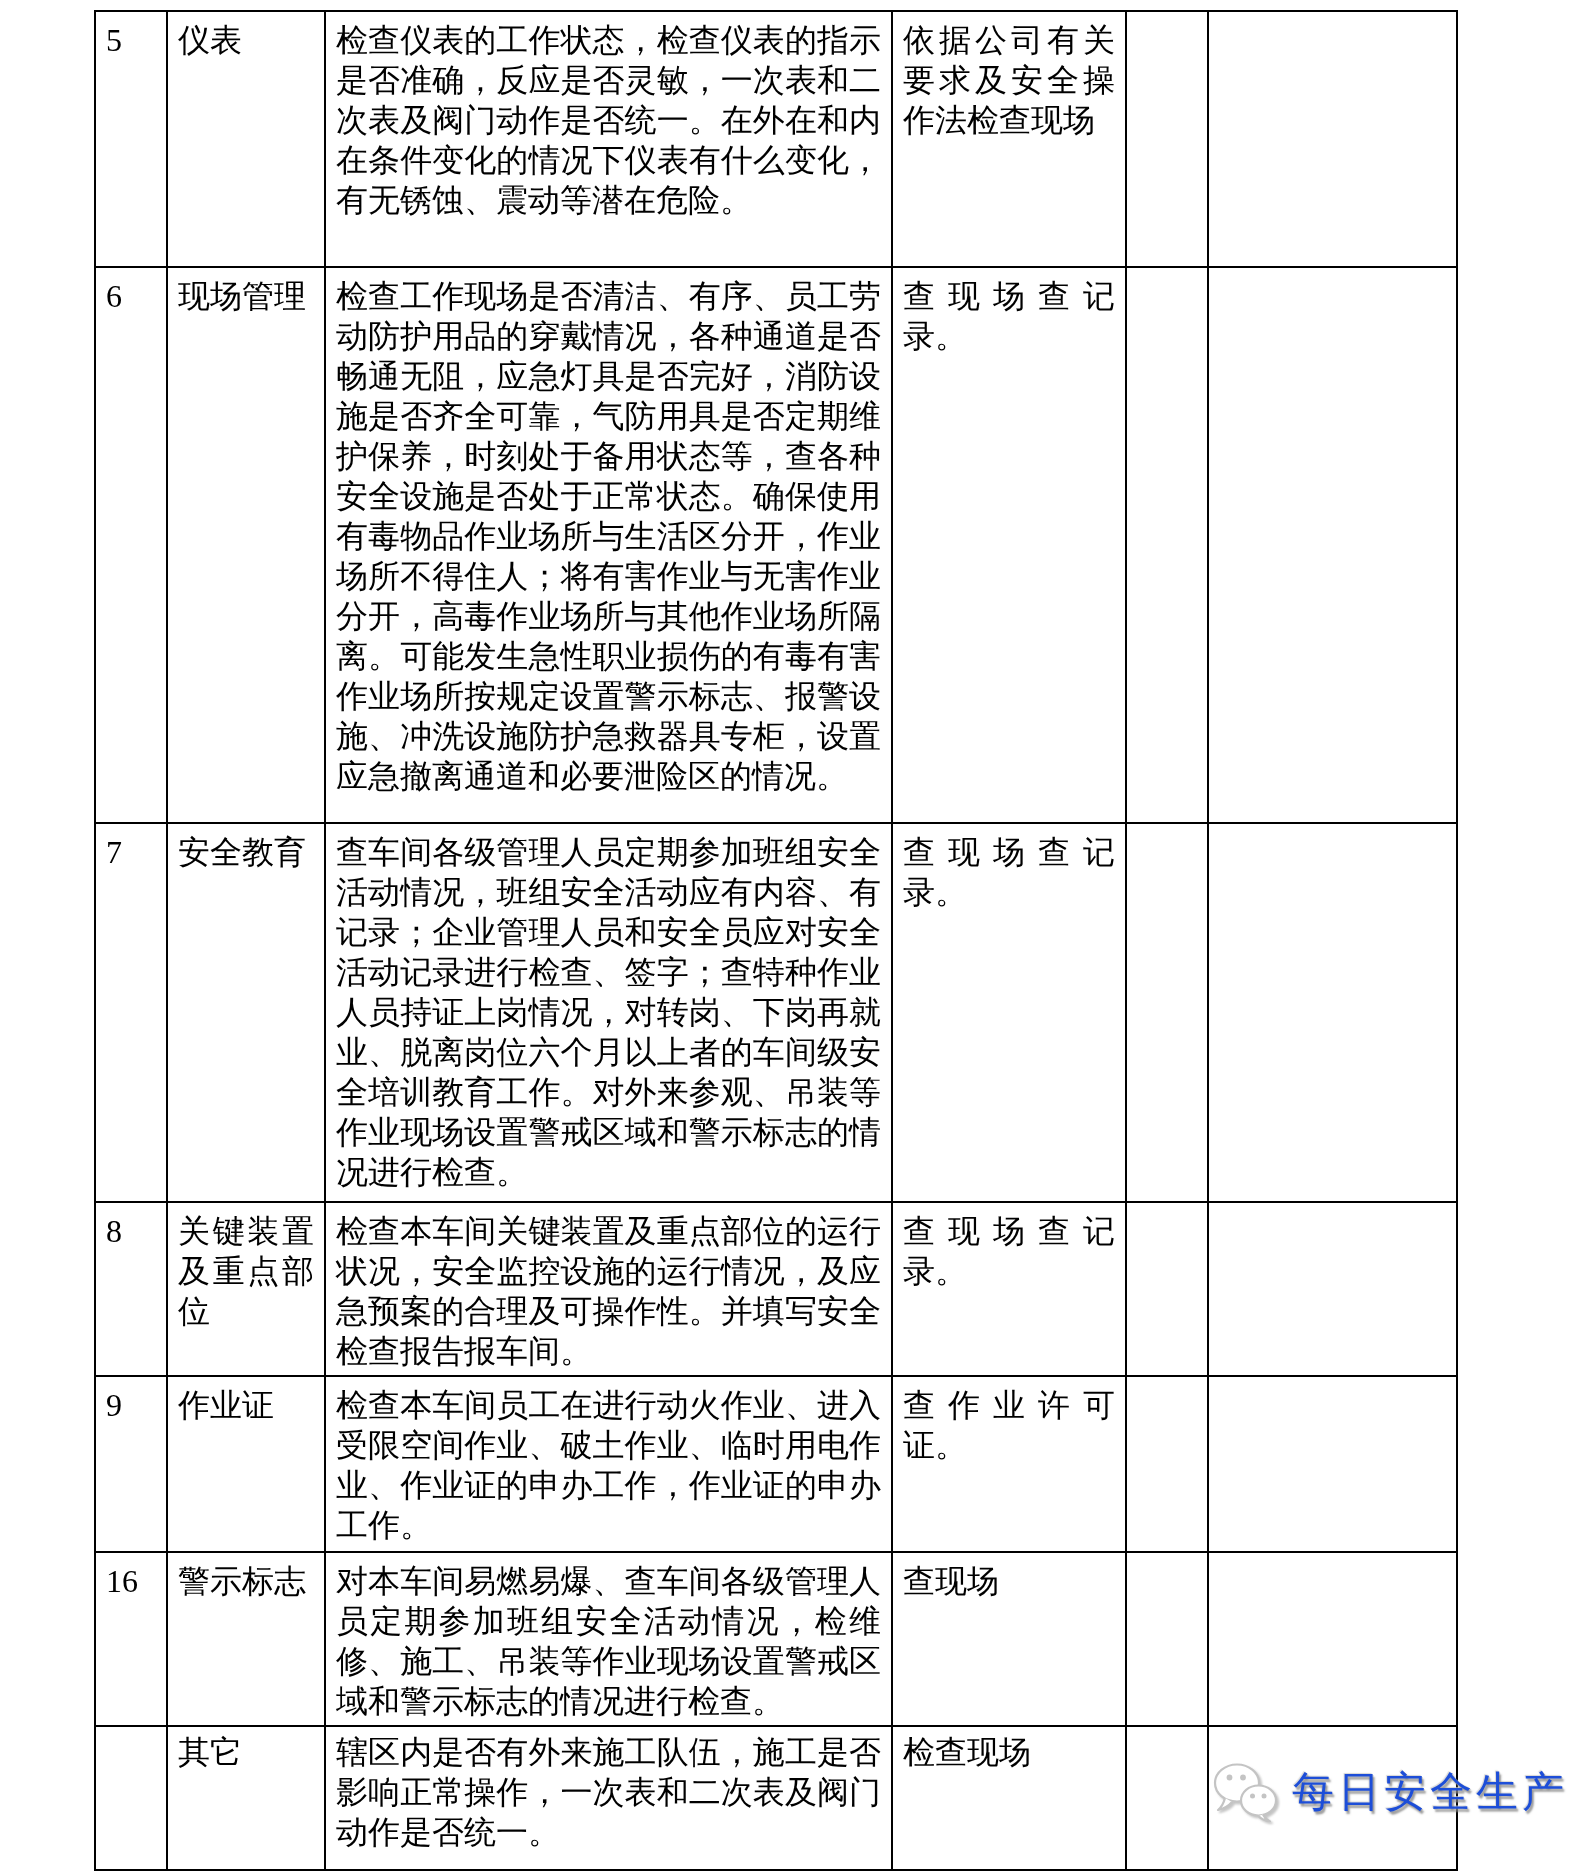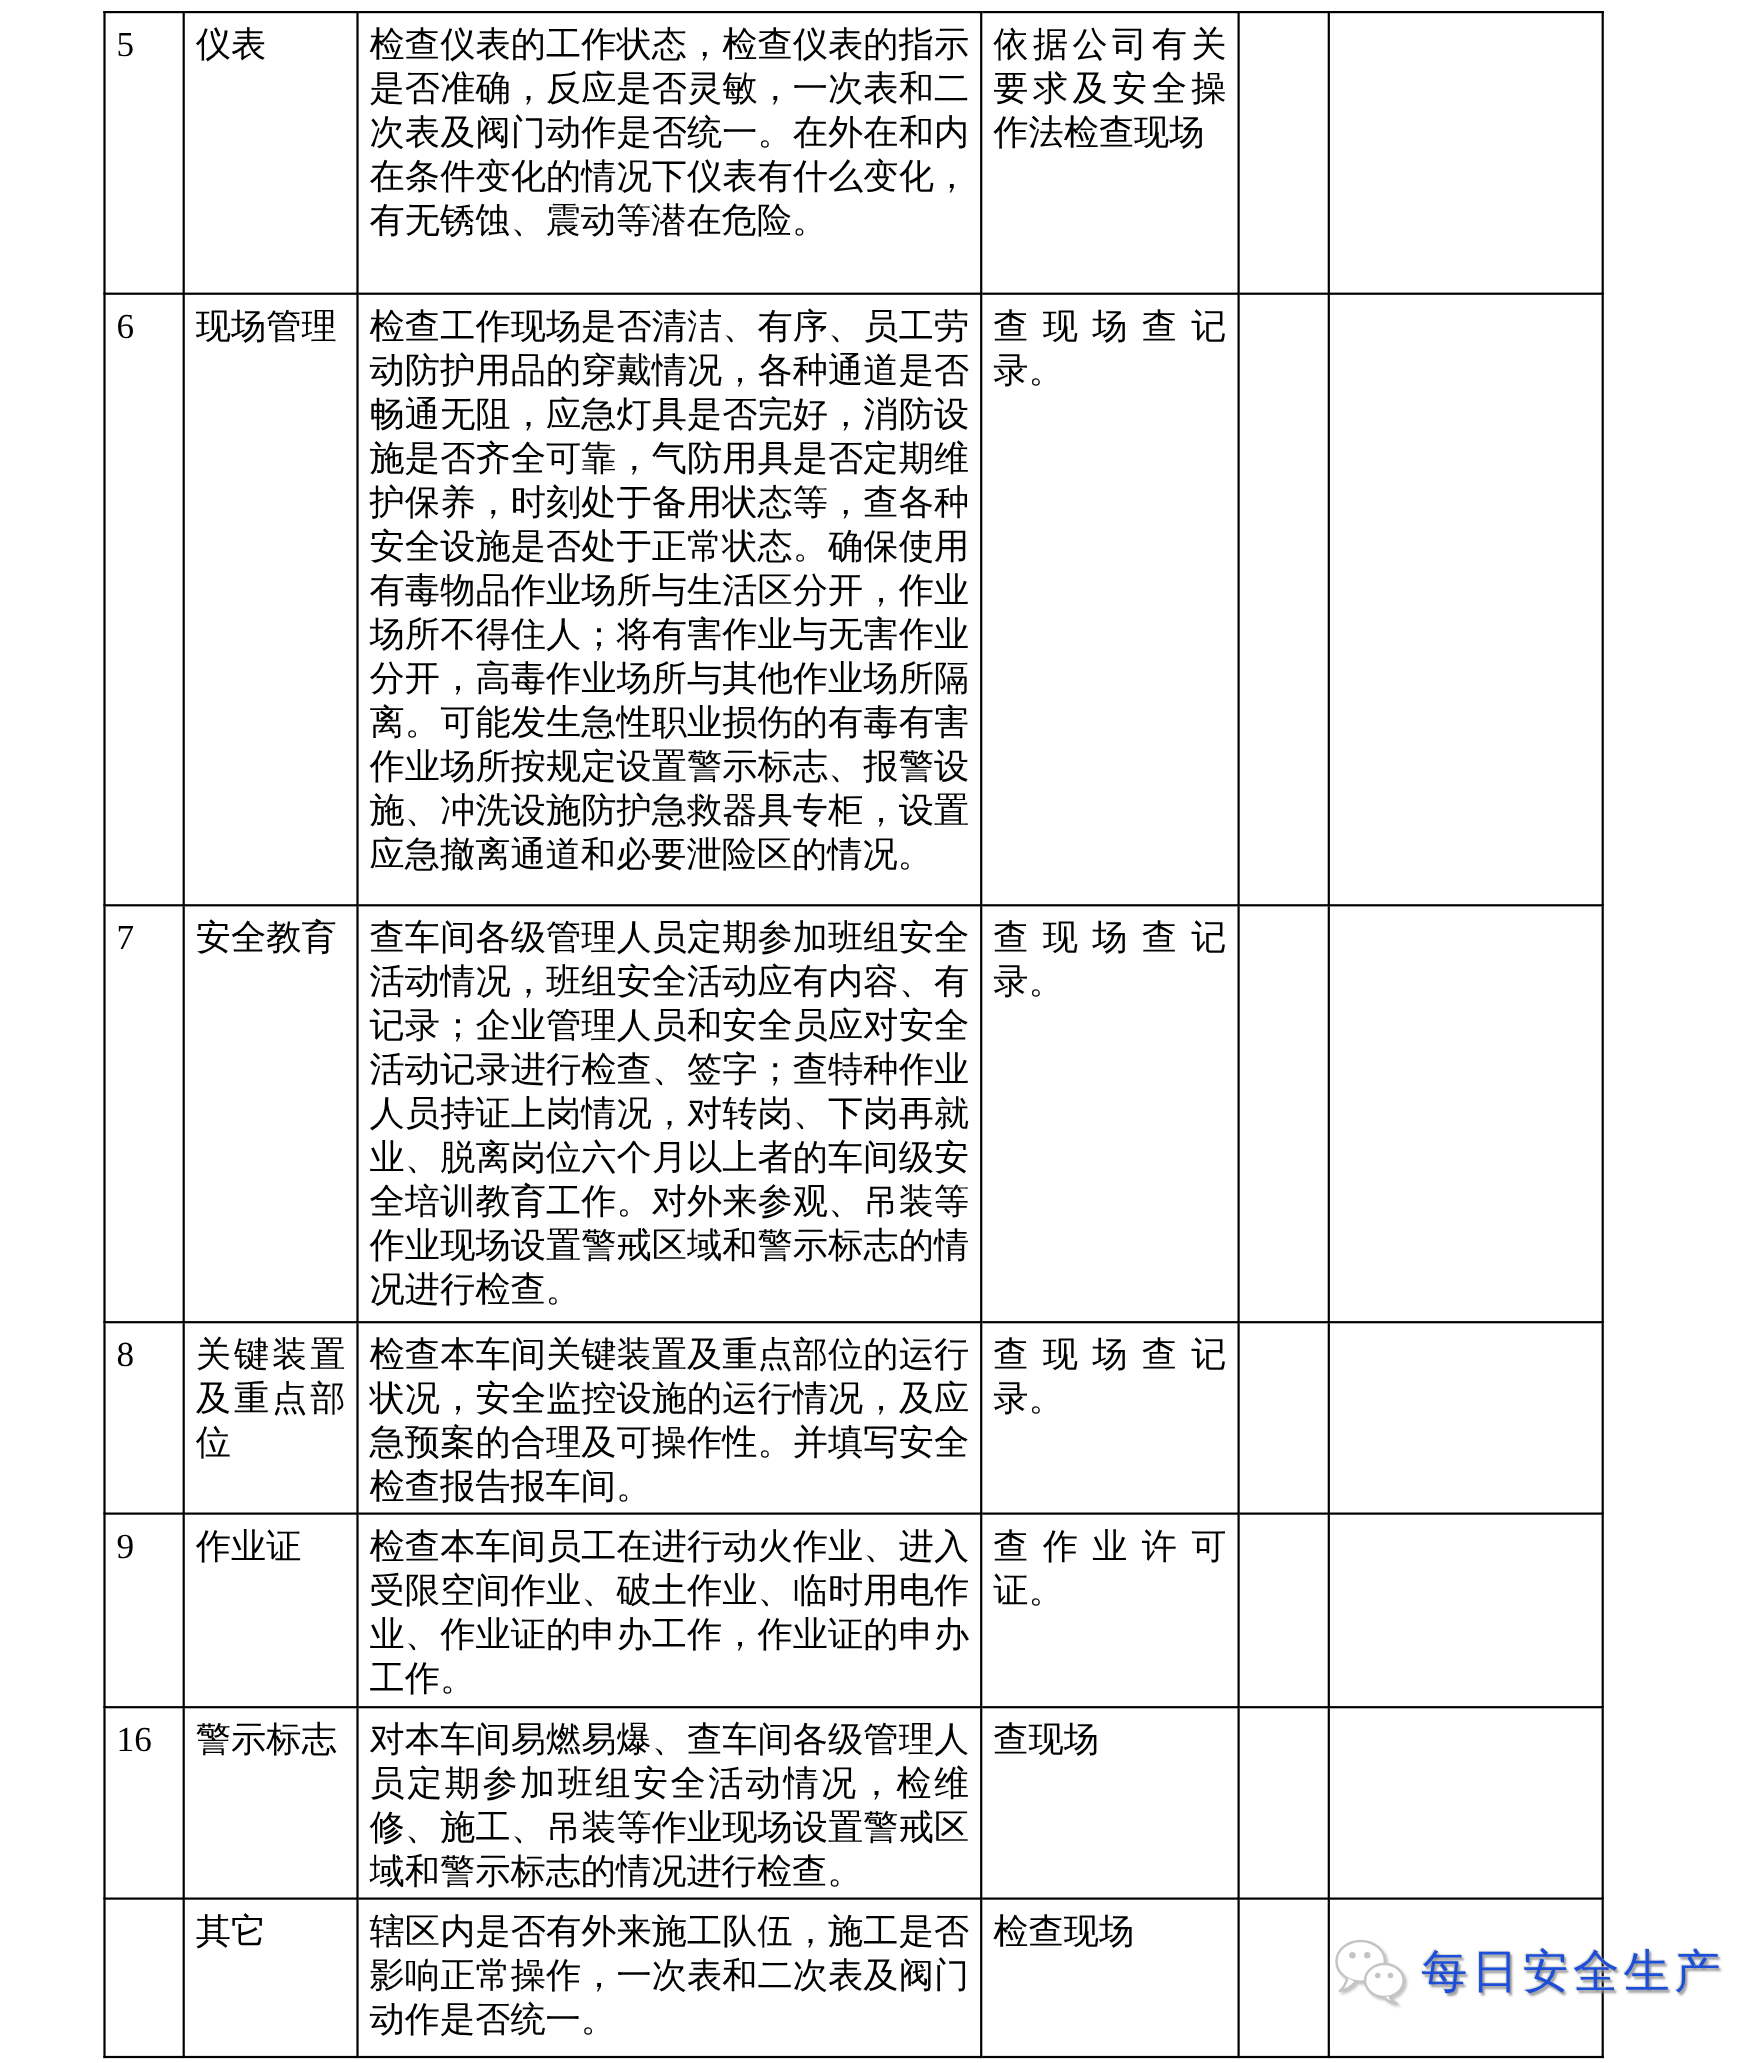--- a/index.html
+++ b/index.html
@@ -37,21 +37,21 @@
   td.c-desc{padding-left:10px;padding-right:8px;}
   td.c-method{padding-left:12px;padding-right:12px;}
   td.c-empty1,td.c-empty2{padding:0;}
   
   tbody[data-name="table-body"] tr:nth-child(1){height:256px;}
   tbody[data-name="table-body"] tr:nth-child(2){height:556px;}
   tbody[data-name="table-body"] tr:nth-child(3){height:379px;}
   tbody[data-name="table-body"] tr:nth-child(4){height:171px;}
   tbody[data-name="table-body"] tr:nth-child(5){height:176px;}
   tbody[data-name="table-body"] tr:nth-child(6){height:167px;}
-  tbody[data-name="table-body"] tr:nth-child(7){height:144px;}
+  tbody[data-name="table-body"] tr:nth-child(7){height:144px;font-family:Liberation Mono, monospace;}
 
   .watermark{
     position:absolute;
     left:1212px;
     top:1762px;
     display:flex;
     align-items:center;
     gap:10px;
     pointer-events:none;
   }

